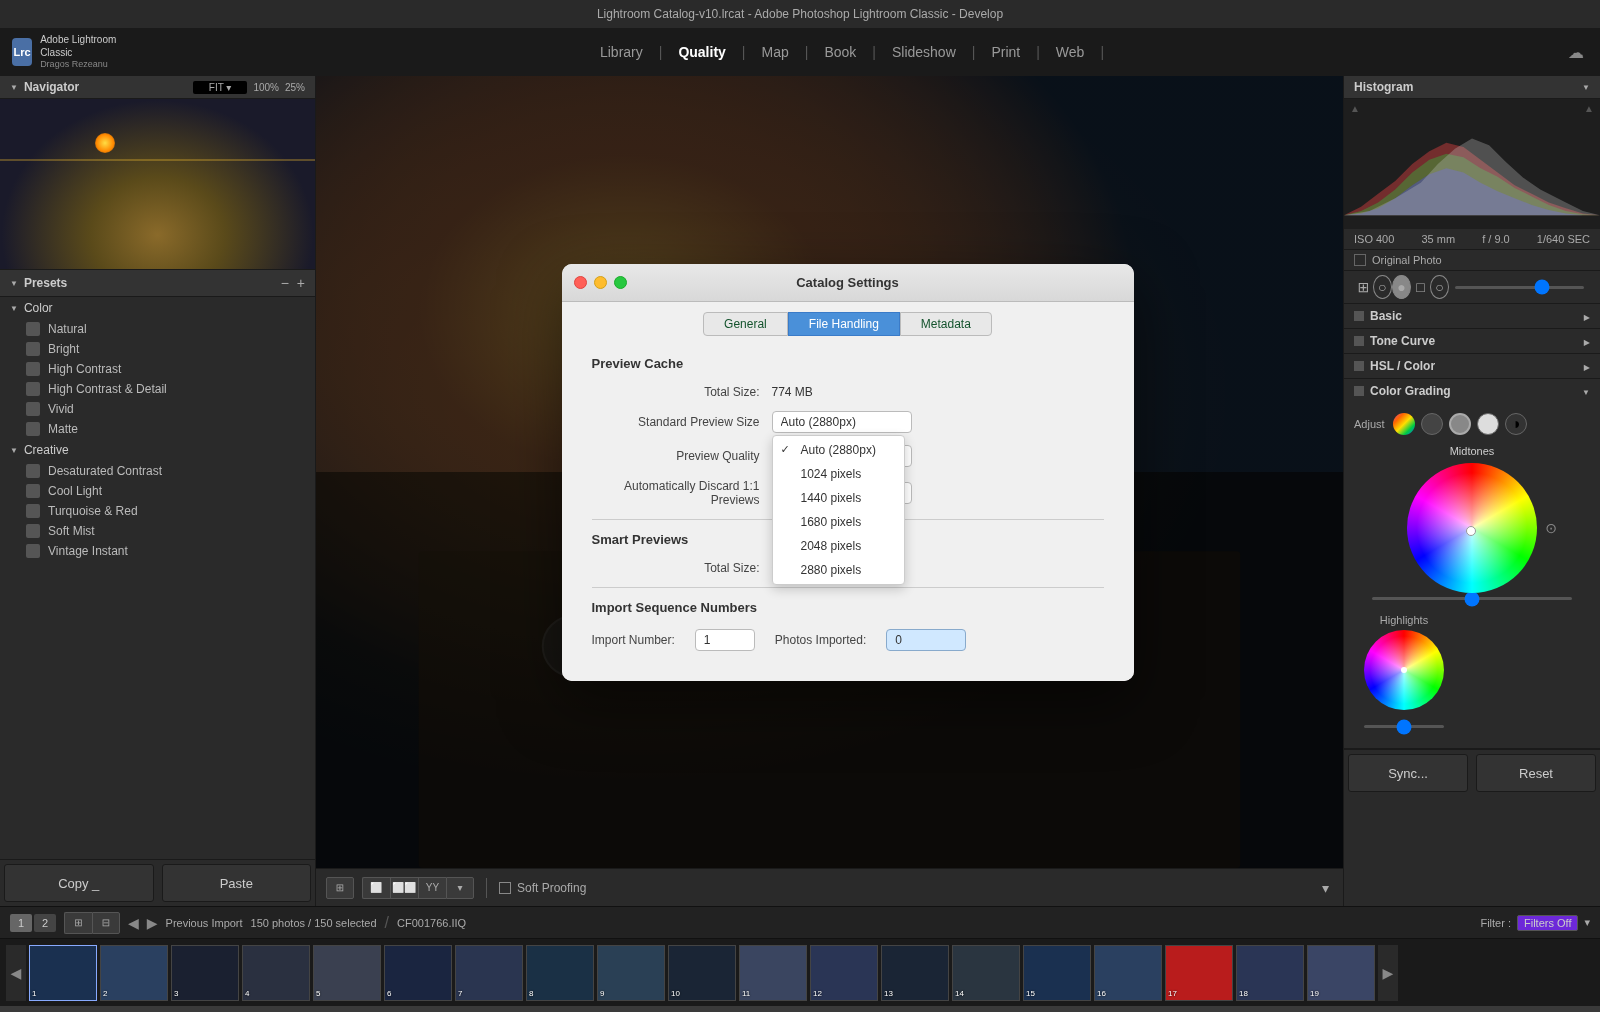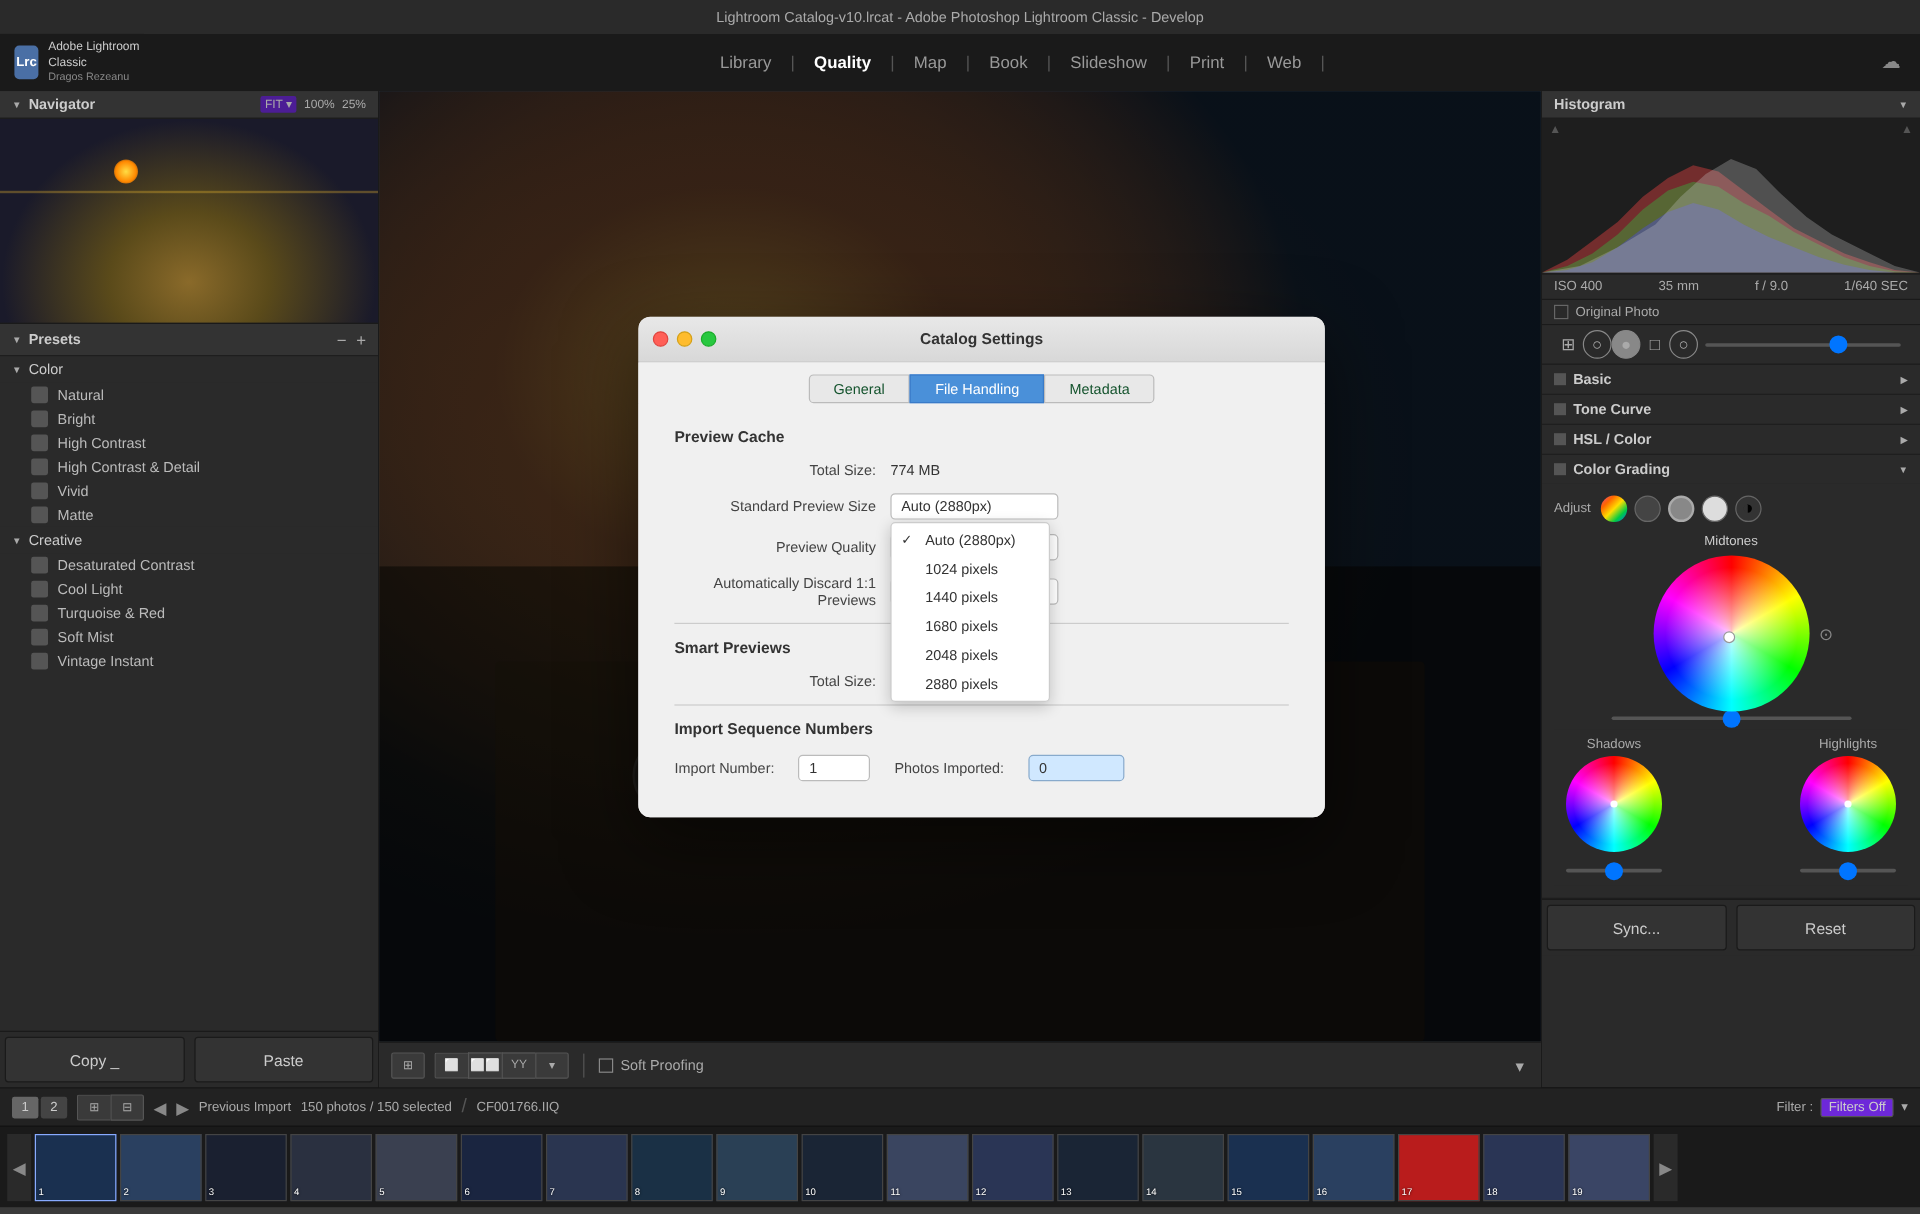--- a/index.html
+++ b/index.html
@@ -54,21 +54,21 @@
     
     .panel-header {
       display: flex; align-items: center; justify-content: space-between;
       padding: 4px 10px; background: #333; border-bottom: 1px solid #1a1a1a;
       cursor: pointer;
     }
     .panel-header-left { display: flex; align-items: center; gap: 6px; }
     .panel-triangle { color: #aaa; font-size: 8px; }
     .panel-label { color: #ccc; font-size: 12px; font-weight: bold; }
     .panel-controls { display: flex; align-items: center; gap: 6px; }
-    .fit-btn { color: #aaa; font-size: 10px; padding: 1px 4px; background: #4c1d95; border-radius: 2px; cursor: pointer; margin-left: 36px; }
+    .fit-btn { color: #aaa; font-size: 10px; padding: 1px 16px; background: #000000; border-radius: 2px; cursor: pointer; margin-left: 36px; }
     .zoom-val { color: #aaa; font-size: 10px; }
 
     .navigator-preview {
       width: 100%; height: 170px; background: #1a1a1a; overflow: hidden; position: relative;
     }
     
     .cockpit-scene {
       width: 100%; height: 100%; background:
         radial-gradient(ellipse at 50% 80%, #8a6a2a 0%, #5a4a1a 30%, #1a1a2a 70%);
       position: relative;
@@ -151,21 +151,21 @@
     .toolbar-group .toolbar-btn:first-child { border-radius: 2px 0 0 2px; }
     .toolbar-group .toolbar-btn:last-child { border-radius: 0 2px 2px 0; border-right-width: 1px; }
     .toolbar-sep { width: 1px; height: 20px; background: #555; margin: 0 4px; }
     .soft-proofing { display: flex; align-items: center; gap: 6px; color: #aaa; font-size: 12px; }
     .checkbox { width: 12px; height: 12px; border: 1px solid #888; background: #2a2a2a; cursor: pointer; }
     .toolbar-right { margin-left: auto; display: flex; align-items: center; }
     .toolbar-arrow-btn { color: #aaa; font-size: 14px; cursor: pointer; padding: 0 4px; }
 
     
     .right-panel {
-      width: 316px; background: #2a2a2a; border-left: 1px solid #1a1a1a;
+      width: 257px; background: #2a2a2a; border-left: 1px solid #1a1a1a;
       display: flex; flex-direction: column;
     }
     .right-panel-header {
       display: flex; align-items: center; justify-content: space-between;
       padding: 4px 10px; background: #333; border-bottom: 1px solid #1a1a1a;
     }
     .histogram-area {
       height: 130px; background: #1e1e1e; position: relative; overflow: hidden;
     }
     .hist-arrows {
@@ -807,29 +807,20 @@
             </div>
             <span class="cw-extra-icon">⊙</span>
           </div>
           <div class="cw-slider-row">
             <input type="range" class="cw-slider" min="0" max="100" value="50" style="">
           </div>
         </div>
 
         <div class="sh-row">
           <div class="sh-section">
-            <span class="sh-label">Shadows</span>
-            <div class="sh-wheel">
-              <div class="sh-dot"></div>
-            </div>
-            <div class="sh-slider-row">
-              <input type="range" class="sh-slider" min="0" max="100" value="50" style="">
-            </div>
-          </div>
-          <div class="sh-section">
             <span class="sh-label">Highlights</span>
             <div class="sh-wheel">
               <div class="sh-dot"></div>
             </div>
             <div class="sh-slider-row">
               <input type="range" class="sh-slider" min="0" max="100" value="50" style="">
             </div>
           </div>
         </div>
 

